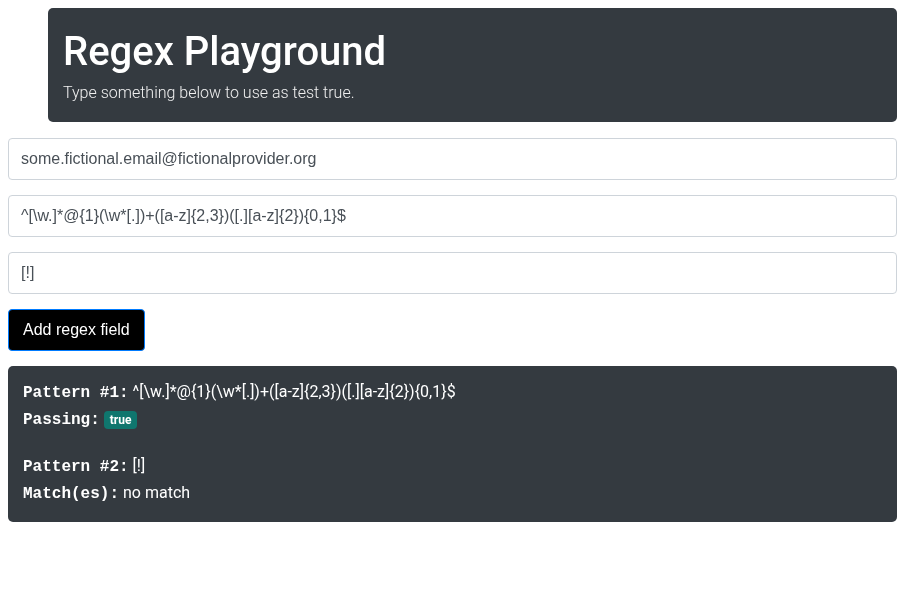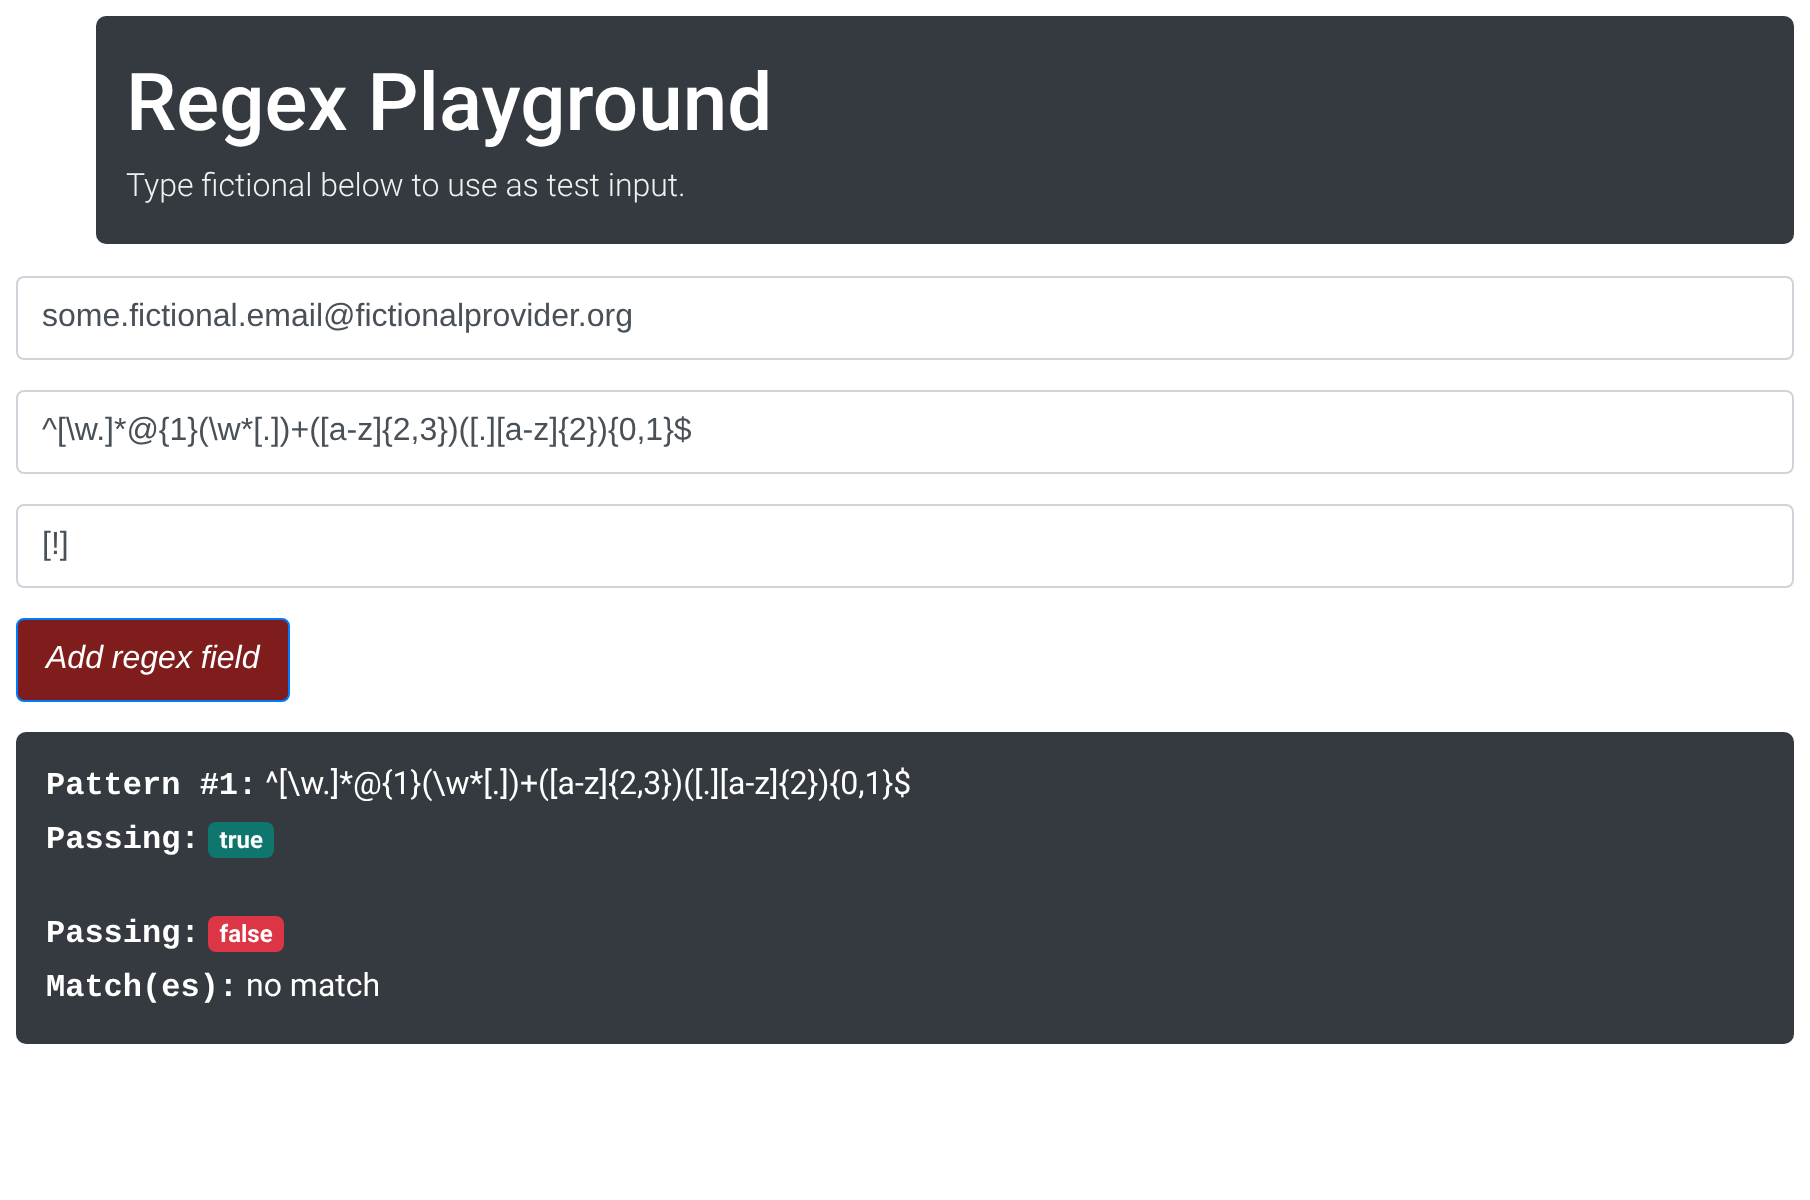--- a/index.html
+++ b/index.html
@@ -62,23 +62,22 @@
       vertical-align: middle;
       padding: 8px 14px;
       font-size: 16px;
       line-height: 1.5;
       border-radius: 4px;
       cursor: pointer;
       border: 1px solid transparent;
     }
     .btn-primary {
       color: #ffffff;
-      background: #7f1d1d;
+      background: #000000;
       border-color: #007bff;
-      font-style: italic;
     }
     .results {
       background: #343a40;
       color: #ffffff;
       border-radius: 5px;
       padding: 14px 15px;
       margin-top: 15px;
     }
     .result-block {
       margin-bottom: 22px;
@@ -111,21 +110,21 @@
     .badge-danger {
       background: #dc3545;
     }
   </style>
 </head>
 <body>
 
 <div class="container">
   <div class="jumbotron">
     <h1>Regex Playground</h1>
-    <p>Type fictional below to use as test input.</p>
+    <p>Type something below to use as test true.</p>
   </div>
 
   <input type="text" class="form-control" value="some.fictional.email@fictionalprovider.org" style="">
 
   <input type="text" class="form-control" value="^[\w.]*@{1}(\w*[.])+([a-z]{2,3})([.][a-z]{2}){0,1}$" style="">
 
   <input type="text" class="form-control" value="[!]" style="">
 
 
   <button class="btn btn-primary">Add regex field</button>
@@ -137,22 +136,22 @@
         <span>^[\w.]*@{1}(\w*[.])+([a-z]{2,3})([.][a-z]{2}){0,1}$</span>
       </div>
       <div class="result-line">
         <span class="bold">Passing:</span>
         <span class="badge badge-success">true</span>
       </div>
     </div>
 
     <div class="result-block">
       <div class="result-line">
-        <span class="bold">Passing:</span>
-        <span class="badge badge-danger">false</span>
+        <span class="bold"><span>Pattern #</span><span>2</span>:</span>
+        <span>[!]</span>
       </div>
       <div class="result-line">
         <span class="bold">Match(es):</span>
         <span>no match</span>
       </div>
     </div>
   </div>
 </div>
 
 </body></html>

